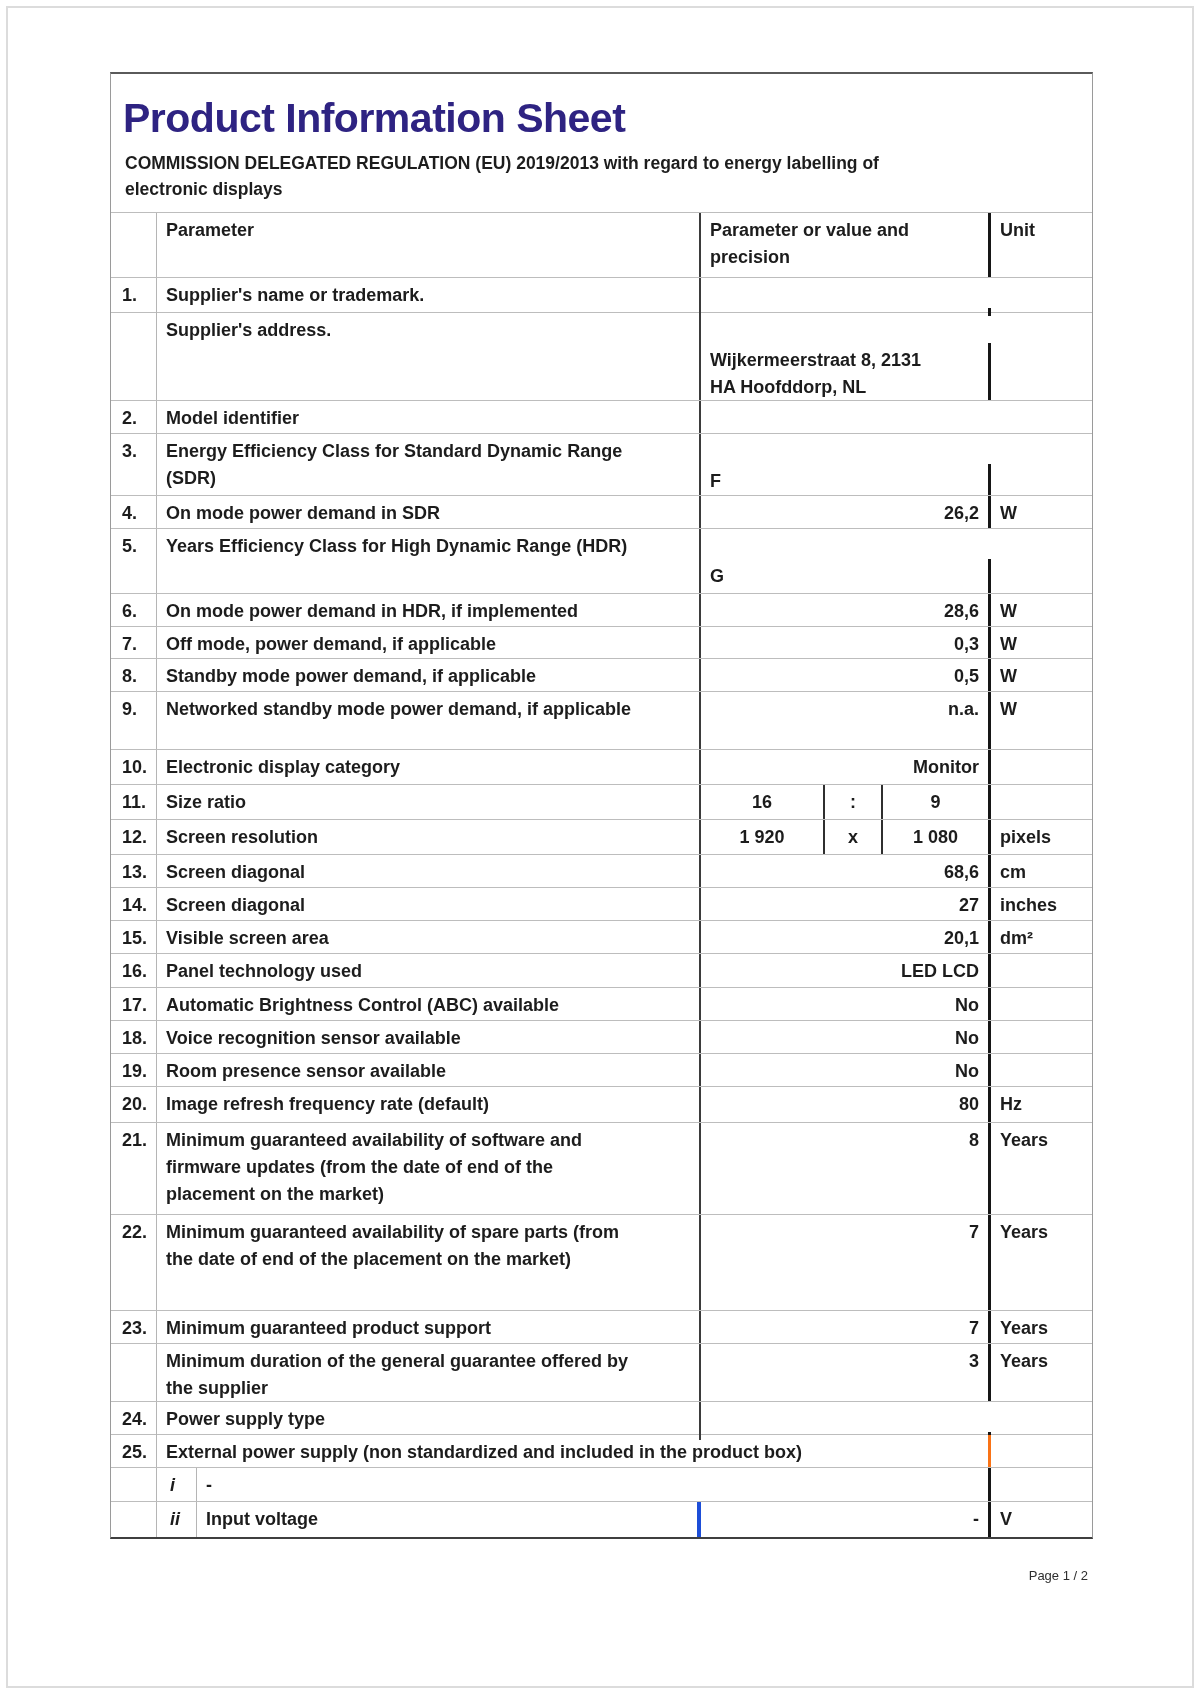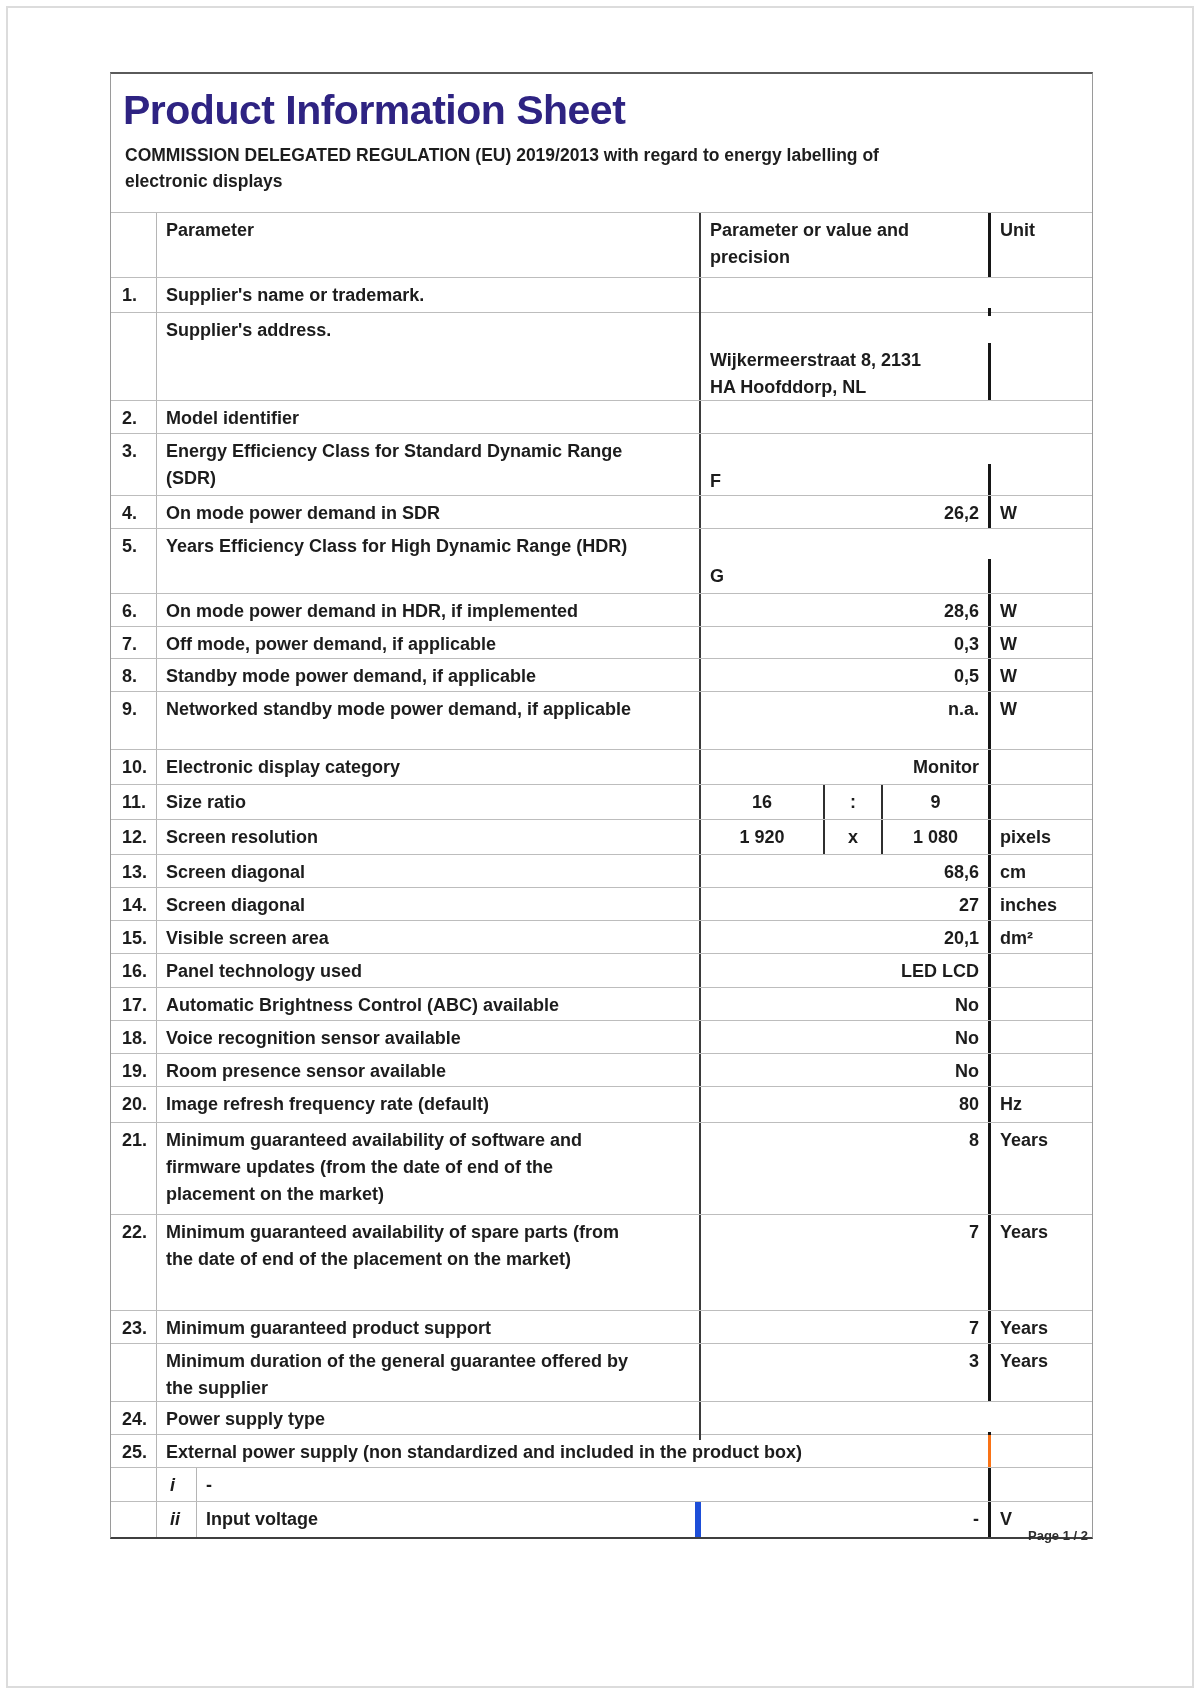--- a/index.html
+++ b/index.html
@@ -8,45 +8,45 @@
     font-family:"Liberation Sans",sans-serif;color:#1c1c1c;overflow:hidden;
     -webkit-font-smoothing:antialiased;
   }
   .page-edge{position:absolute;inset:6px;border:2px solid #dcdcdc;pointer-events:none;}
 
   .sheet{
     position:absolute;left:110px;top:72px;width:983px;box-sizing:border-box;
     border:1px solid #9a9a9a;border-top:2px solid #5a5a5a;border-bottom:2px solid #3f3f3f;
     background:#fff;
   }
-  .title-area{height:138px;box-sizing:border-box;padding:12px 12px 0 12px;}
+  .title-area{height:138px;box-sizing:border-box;padding:20px 12px 0 12px;}
   h1{margin:2px 0 0 0;font-size:41px;line-height:1.1;font-weight:700;color:#2e2382;letter-spacing:-0.5px;}
   .subtitle{margin:9px 0 0 2px;font-size:17.5px;line-height:1.5;font-weight:600;max-width:770px;color:#1d1d1d;}
 
   .row{
     display:grid;grid-template-columns:46px 544px 290px 1fr;
     border-top:1px solid #bdbdbd;box-sizing:border-box;align-items:stretch;
   }
   .row.sub{grid-template-columns:46px 40px 504px 290px 1fr;}
   .c{box-sizing:border-box;padding:4px 9px;font-size:18px;line-height:1.5;font-weight:600;overflow:hidden;}
   .num{border-right:1px solid #b5b5b5;padding-left:11px;padding-right:4px;}
   .param{border-right:2px solid #3b3b3b;padding-right:65px;}
   .value{border-right:3px solid #161616;}
   .value.right{text-align:right;}
   .value.leftv{padding-right:48px;margin-top:30px;}
   .value.split{display:grid;grid-template-columns:124px 58px 1fr;padding:0;}
   .sc{box-sizing:border-box;text-align:center;padding:4px 18px;}
   .sc.b{border-right:2px solid #2f2f2f;}
   .merge-pv{grid-column:2/4;border-right:3px solid #f97316;padding-right:65px;}
   .sub .num{border-right:1px solid #b5b5b5;}
   .subnum{border-right:1px solid #b5b5b5;font-style:italic;padding-left:13px;padding-right:4px;}
-  .sub .param{border-right:6px solid #1d4ed8;}
+  .sub .param{border-right:4px solid #1d4ed8;}
   .sub .merge-i{grid-column:3/5;border-right:3px solid #161616;}
   .hdr .c{font-weight:700;}
-  .footer{position:absolute;top:1528px;right:112px;font-size:13px;font-weight:700;color:#2e2e2e;}
+  .footer{position:absolute;top:1568px;right:112px;font-size:13px;font-weight:400;color:#2e2e2e;}
 </style>
 </head>
 <body>
 
 <div class="page-edge"></div>
 
 <div class="sheet">
 
   <div class="title-area">
     <h1>Product Information Sheet</h1>

